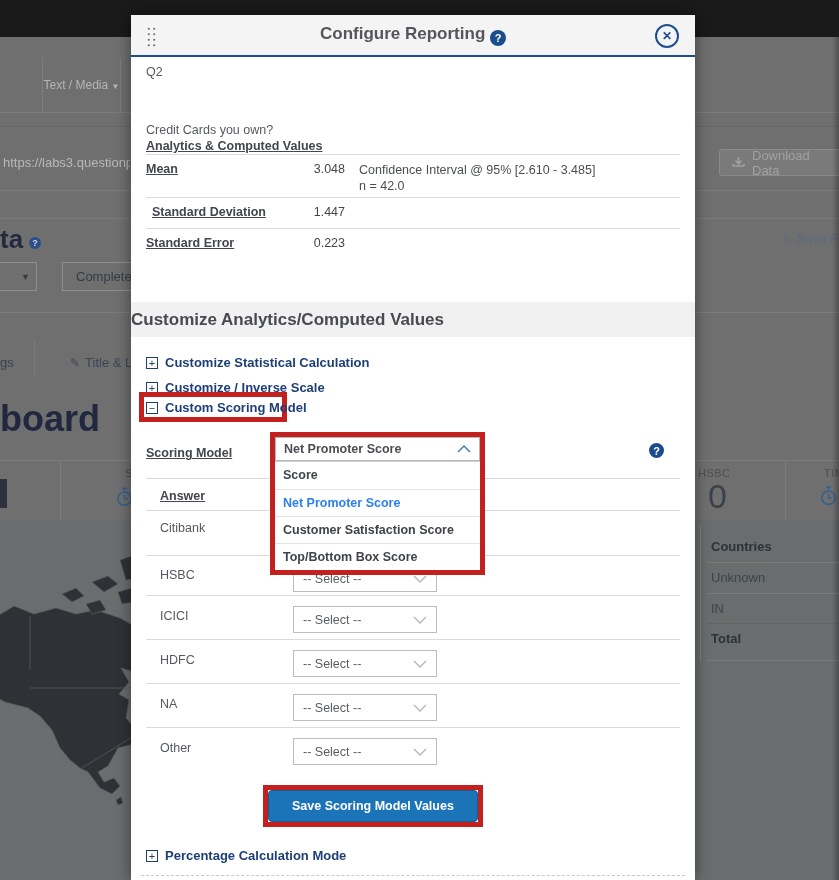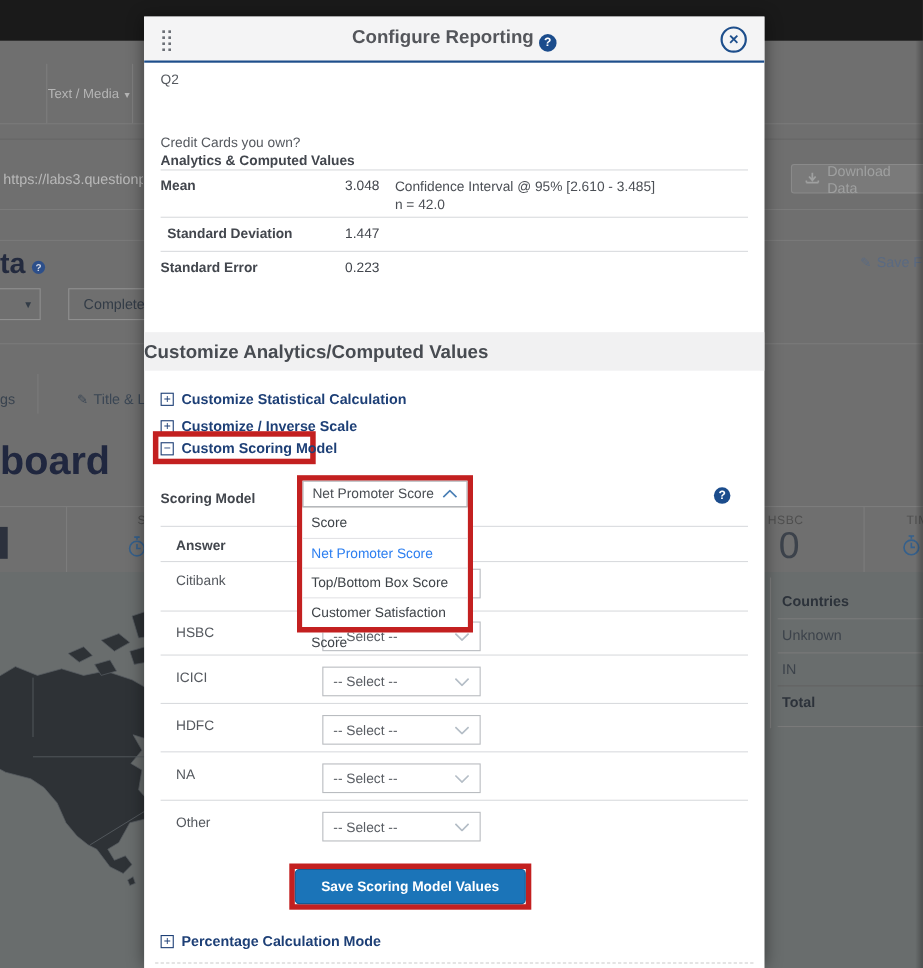--- a/index.html
+++ b/index.html
@@ -41,36 +41,36 @@
                background-image:radial-gradient(#6b6f76 1.3px, transparent 1.4px);
                background-size:5.5px 5.5px; }
   .help-ico { display:inline-flex; width:16px; height:16px; border-radius:50%;
               background:#1b4c8c; color:#fff; font-size:11px; font-weight:bold;
               align-items:center; justify-content:center; vertical-align:-3px; }
   .close-btn { position:absolute; right:16px; top:9px; width:24px; height:24px;
                border:2px solid #1e4f8c; border-radius:50%; color:#1e4f8c;
                font-size:12px; font-weight:bold; display:flex; align-items:center;
                justify-content:center; background:transparent; cursor:pointer; }
   .mline { position:absolute; left:15px; right:15px; height:1px; background:#d9dbde; }
-  .lbl-b { font-weight:bold; color:#42464d; }
+  .lbl-b { font-weight:bold; color:#42464d;text-decoration:underline; }
   .note { color:#4b4f55; line-height:16px; }
   .band { position:absolute; left:0; right:0; height:35px; background:#f1f1f2;
           text-align:left; line-height:35px; font-size:17px; font-weight:bold;
           color:#474b51; }
   .xlink { position:absolute; display:flex; align-items:center; gap:7px;
            color:#1d3f76; font-weight:bold; font-size:13px; cursor:pointer; }
   .expico { display:inline-flex; width:12px; height:12px; border:1px solid #1d3f76;
             align-items:center; justify-content:center; font-size:11px;
             font-weight:normal; line-height:10px; }
   .redbox { position:absolute; border:5px solid #c32020; }
   .sel { border:1px solid #b9bcc0; background:#fff; height:27px; display:flex;
          align-items:center; padding:0 9px; color:#5a5e64; font-size:12.5px;
          justify-content:space-between; }
-  .ddwrap { position:absolute; left:139px; top:417px; width:160px;
-            border:5px solid #c32020; background:#fff; z-index:30; }
+  .ddwrap { position:absolute; left:139px; top:417px; width:215px;
+            border:5px solid #c32020; background:#fff; z-index:30;font-weight:bold; }
   .ddsel { height:24px; border:1px solid #b5b8bc; display:flex; align-items:center;
            justify-content:space-between; padding:0 8px; color:#4a4e54; }
   .ddpanel { border-top:1px solid #cfcfcf; background:#fff; }
   .opt { height:27px; line-height:27px; padding-left:8px; color:#3f4449;
          border-top:1px solid #e3e3e6; cursor:pointer; background:#fff; }
   .opt:first-child { border-top:none; }
   .opt.active { color:#2d7ff0; }
   .ans-lbl { position:absolute; left:29px; color:#55595f; font-size:12.5px; }
   .ans-sel { position:absolute; left:162px; width:144px; }
   .save-redbox { position:absolute; left:132px; top:770px; border:5px solid #c32020;
@@ -238,22 +238,22 @@
     <div class="ddwrap">
       <div class="ddsel">
         <span>Net Promoter Score</span>
         <svg class="chev" width="14" height="8" viewBox="0 0 14 8">
           <path d="M1 7 L7 1 L13 7" stroke="#4a7fb5" stroke-width="1.5" fill="none"></path>
         </svg>
       </div>
       <div class="ddpanel">
         <div class="opt">Score</div>
         <div class="opt active">Net Promoter Score</div>
+        <div class="opt">Customer Satisfaction Score</div>
         <div class="opt">Top/Bottom Box Score</div>
-        <div class="opt">Customer Satisfaction Score</div>
       </div>
     </div>
 
     <div class="mline" style="top:463px;"></div>
     <div class="abs lbl-b" style="left:29px;top:474px;">Answer</div>
     <div class="mline" style="top:495px;"></div>
 
     <div class="ans-lbl" style="top:506px;text-align:right;">Citibank</div>
     <div class="ans-sel sel" style="top:502px;">
       <span>-- Select --</span>

